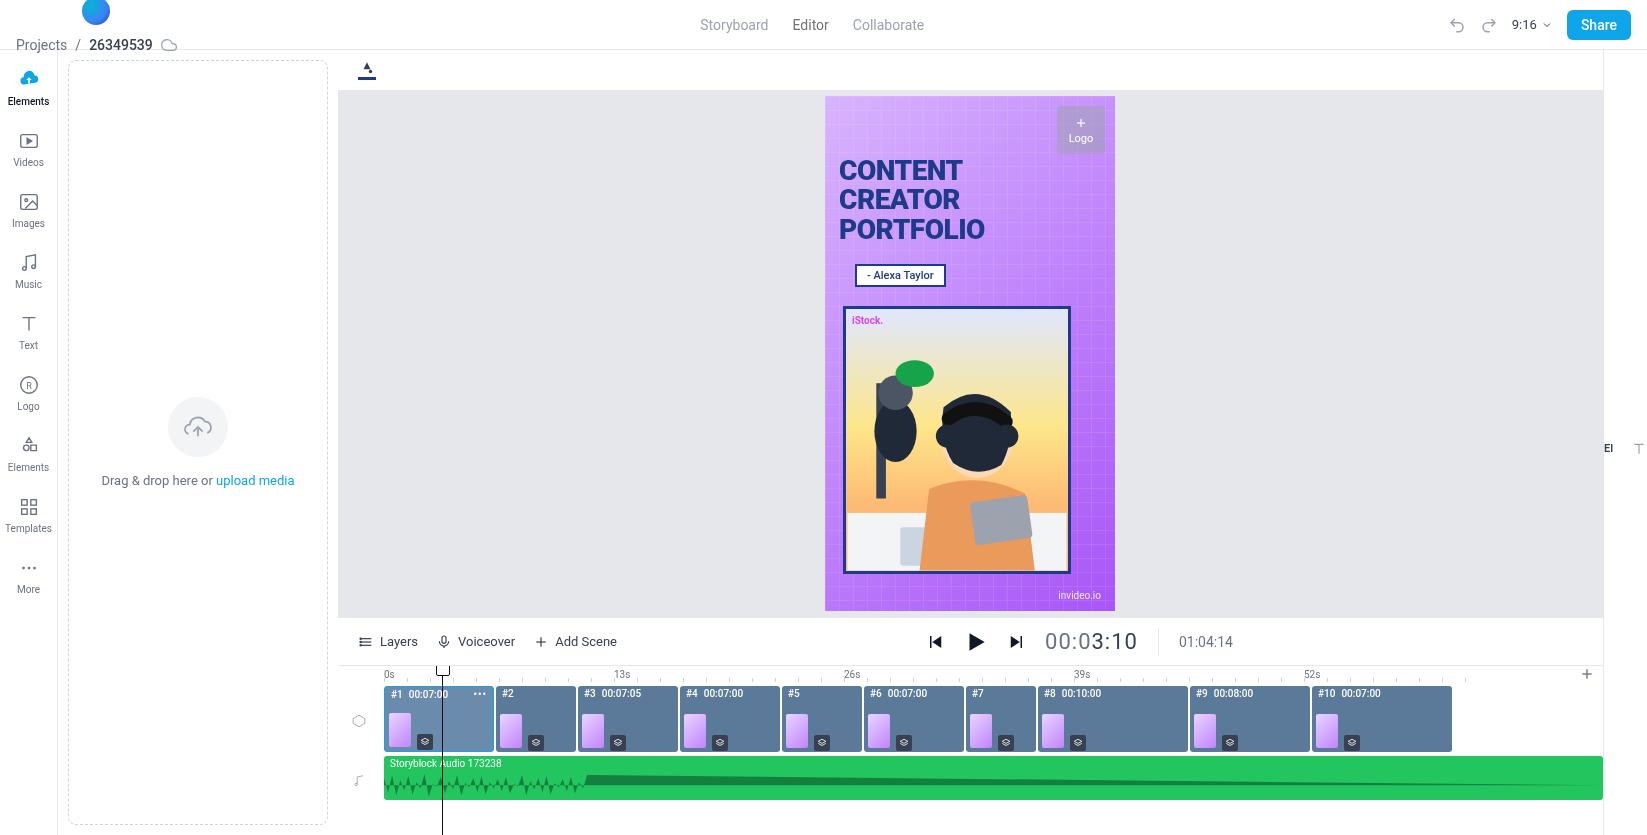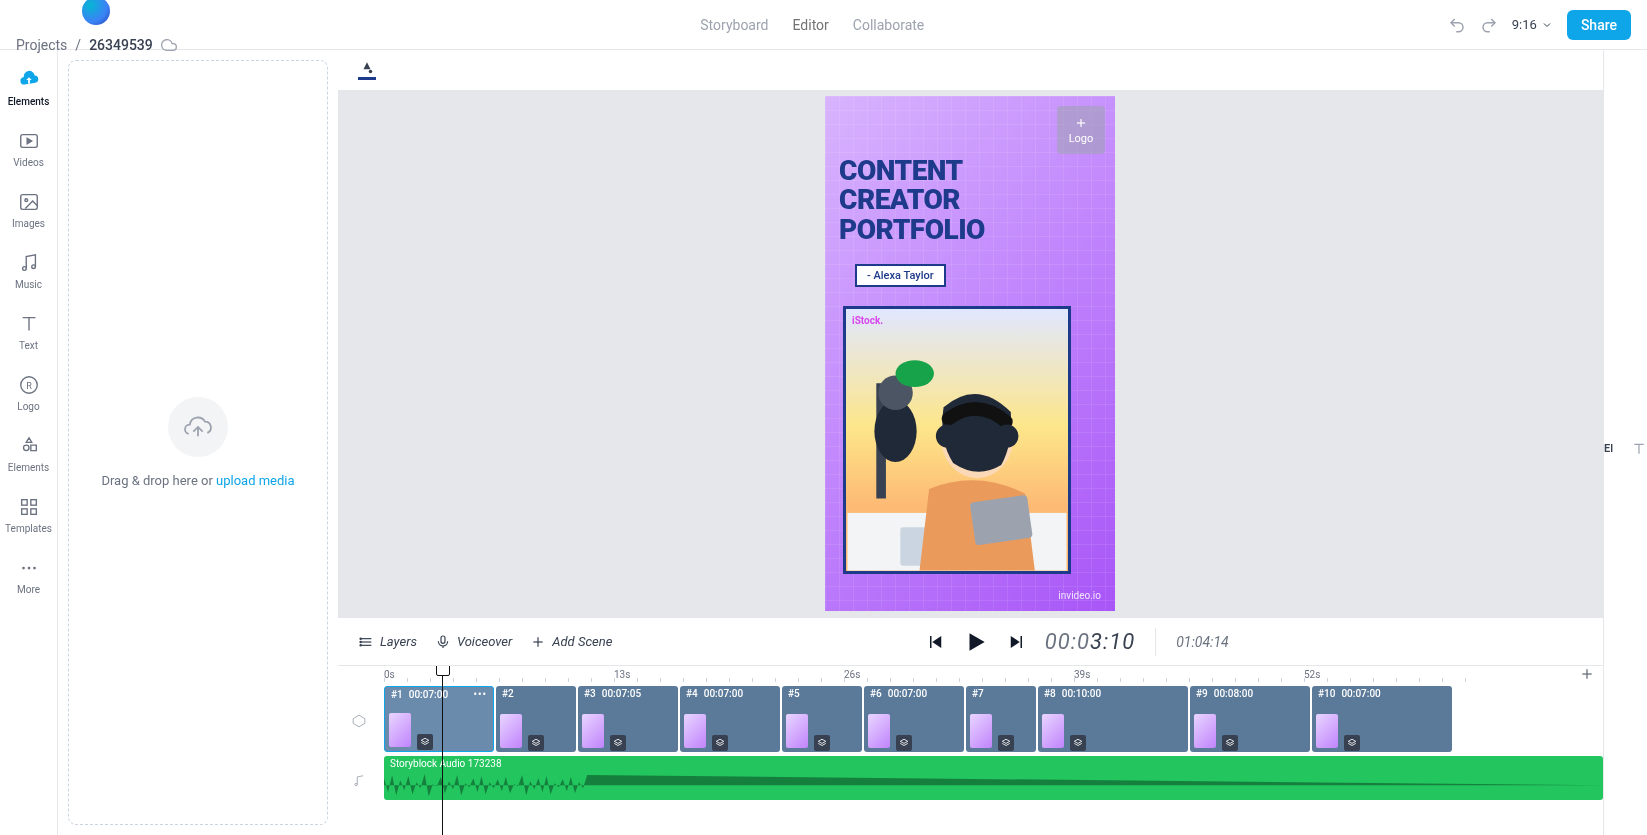--- a/index.html
+++ b/index.html
@@ -47,21 +47,21 @@
 .canvas-image { position: absolute; top: 210px; left: 18px; width: 228px; height: 268px; border: 3px solid #1e3a8a; background: linear-gradient(180deg,#e0e7ff 0%, #fde68a 45%, #fdba74 75%); display: flex; align-items: flex-end; overflow:hidden; }
 .istock { position:absolute; top:6px; left:6px; font-size:10px; font-weight:700; color:#d946ef; }
 .watermark { position:absolute; bottom:10px; right:14px; font-size:10px; color:#fff; opacity:.85; }
 .person-svg { width:100%; height:88%; }
 
 .right-tools { width: 44px; border-left: 1px solid #e5e7eb; display: flex; flex-direction: row; align-items: center; padding-top: 12px; gap: 18px; color: #6b7280; font-size: 11px; }
 .right-tools .label { font-weight:600; color:#374151; }
 .rt-icon { width:16px; height:16px; color:#9ca3af; cursor:pointer; }
 
 
-.timeline-controls { height: 48px; border-top: 1px solid #e5e7eb; display: flex; align-items: center; padding: 0 20px; gap: 8px; font-style: italic; }
+.timeline-controls { height: 48px; border-top: 1px solid #e5e7eb; display: flex; align-items: center; padding: 0 20px; gap: 8px; }
 .tc-left { display: flex; align-items: center; gap: 18px; }
 .tc-item { display: flex; align-items: center; gap: 6px; font-size: 13px; color: #374151; cursor: pointer; }
 .tc-center { flex: 1; display: flex; align-items: center; justify-content: center; gap: 20px; }
 .play-controls { display: flex; align-items: center; gap: 18px; color: #111827; }
 .time-display { font-size: 22px; color: #6b7280; font-variant-numeric: tabular-nums; letter-spacing: 1px; }
 .time-display .cur-strong { color:#374151; }
 .time-sep { width:1px; height:28px; background:#e5e7eb; }
 .duration { font-size: 14px; color: #6b7280; }
 .tc-right { width:40px; }
 

